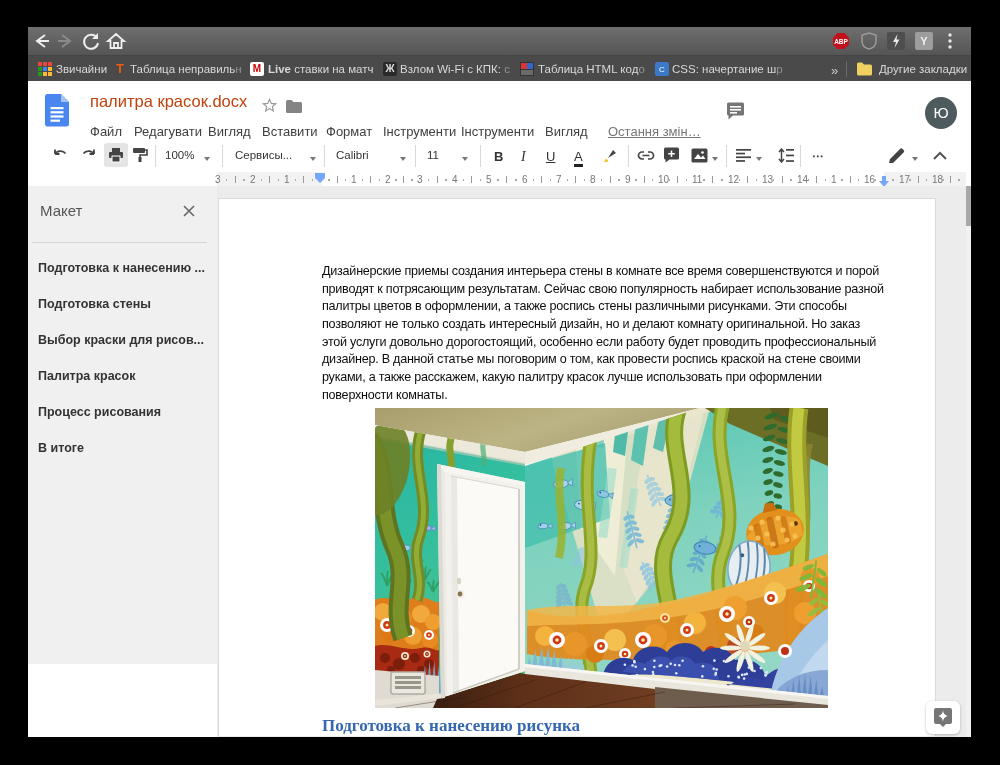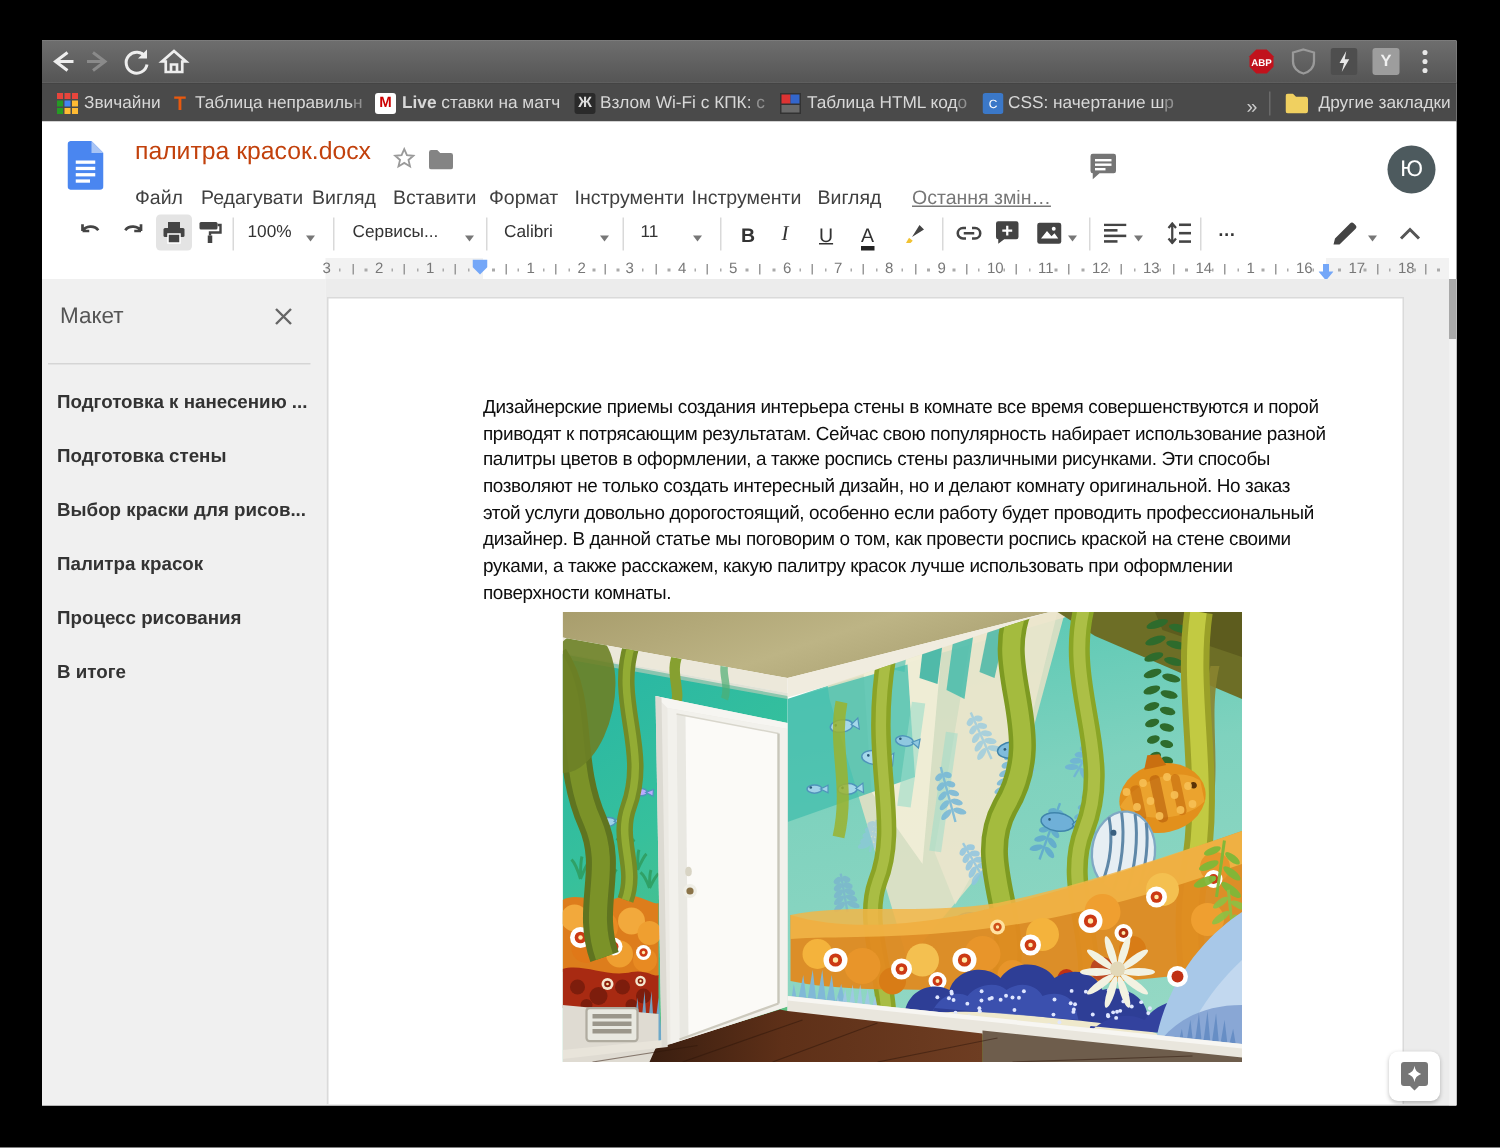--- a/index.html
+++ b/index.html
@@ -16,21 +16,21 @@
 #docs{position:absolute;left:0;top:54px;width:943px;height:656px;background:#fff}
 .menu{position:absolute;top:43px;font-size:13px;color:#404040}
 
 .tsep{position:absolute;top:64px;width:1px;height:22px;background:#d9d9d9}
 .tt{position:absolute;top:68px;font-size:11.5px;color:#333}
 .darr{position:absolute;top:76px;width:0;height:0;border-left:3.5px solid transparent;border-right:3.5px solid transparent;border-top:4px solid #777}
 
 #ruler{position:absolute;left:189px;top:91px;width:749px;height:14px;background:#f2f2f2}
 .rnum{position:absolute;top:2px;font-size:10px;color:#777}
 
-#sidebar{position:absolute;left:0;top:105px;width:189px;height:551px;background:#f0f0f0}
+#sidebar{position:absolute;left:0;top:105px;width:189px;height:478px;background:#f0f0f0}
 .sbi{position:absolute;left:10px;font-size:12.5px;font-weight:bold;color:#333;white-space:nowrap}
 
 #docarea{position:absolute;left:189px;top:105px;width:754px;height:551px;background:#ececec}
 #pagew{position:absolute;left:1px;top:12px;width:718px;height:538px;background:#fff;border:1px solid #dadada;border-bottom:none}
 #ptext{position:absolute;left:294px;top:182px;width:640px;font-size:12.6px;line-height:17.65px;color:#0d0d0d;letter-spacing:-0.25px}
 #head1{position:absolute;left:294px;top:635px;font-family:"Liberation Serif",serif;font-weight:bold;font-size:17px;color:#3667b1}
 </style></head><body>
 <div id="win">
 
   <div id="nav">
@@ -851,20 +851,21 @@
           <polygon points="76,68 144,81 144,261 78,285" fill="#fbfaf7"></polygon>
           <polygon points="76,68 82,69 84,284 78,285" fill="#e9e8e2"></polygon>
           <path d="M76,68 L144,81" stroke="#d8d6cc" stroke-width="1" fill="none"></path>
           <path d="M78,285 L144,261" stroke="#cdcabe" stroke-width="1.5" fill="none"></path>
           <path d="M144,81 L144,261" stroke="#c8c6ba" stroke-width="1.6" fill="none"></path>
           <circle cx="85" cy="186" r="4.6" fill="#efeee6"></circle>
           <circle cx="85" cy="186" r="2.4" fill="#8a7348"></circle>
           <ellipse cx="84" cy="173" rx="2.2" ry="3.2" fill="#d8d4c4"></ellipse>
           <polygon points="62,56 66,57 70,290 66,290" fill="#dcdad2"></polygon>
         </svg></div>
+    <div id="head1">Подготовка к нанесению рисунка</div>
     <div class="abs" style="left:898px;top:620px;width:34px;height:33px;background:#fff;border-radius:6px;box-shadow:0 1px 3px rgba(0,0,0,.25)">
       <svg class="abs" style="left:8px;top:7px" width="18" height="20" viewBox="0 0 18 20">
           <path d="M2 0 h14 a2 2 0 0 1 2 2 v12 a2 2 0 0 1-2 2 h-4 l-3 3 l-3-3 h-4 a2 2 0 0 1-2-2 v-12 a2 2 0 0 1 2-2 Z" fill="#767676"></path>
           <path d="M9 2.5 C9.5 5.5 10.5 6.8 13.5 8 C10.5 9.2 9.5 10.5 9 13.5 C8.5 10.5 7.5 9.2 4.5 8 C7.5 6.8 8.5 5.5 9 2.5 Z" fill="#fff"></path>
         </svg>
     </div>
   </div>
 </div>
 
 </body></html>

